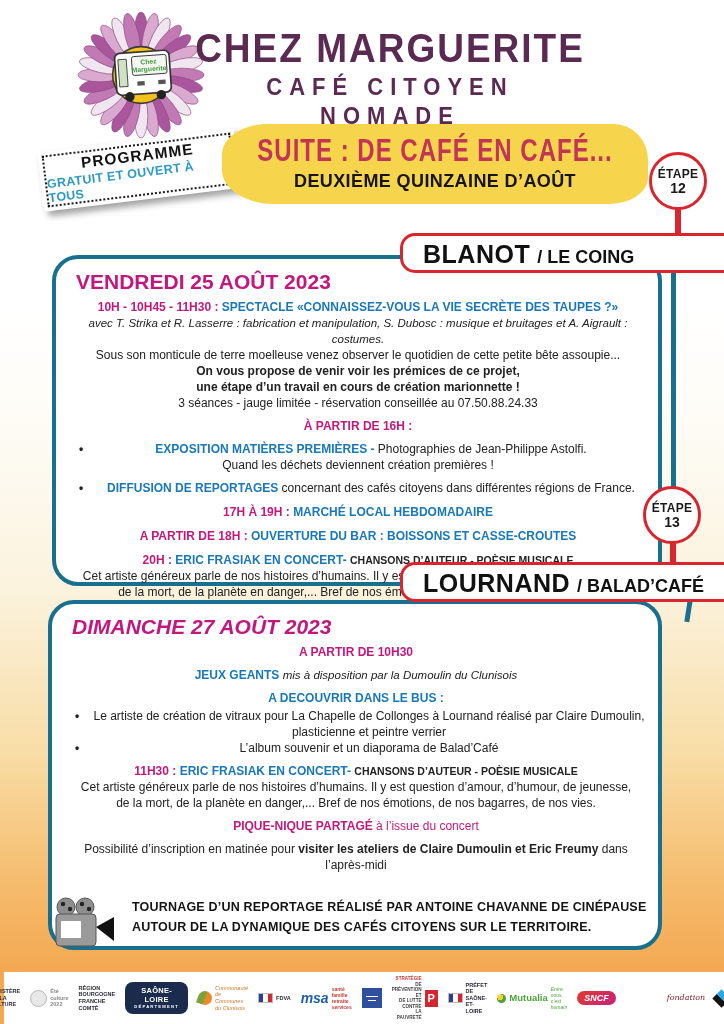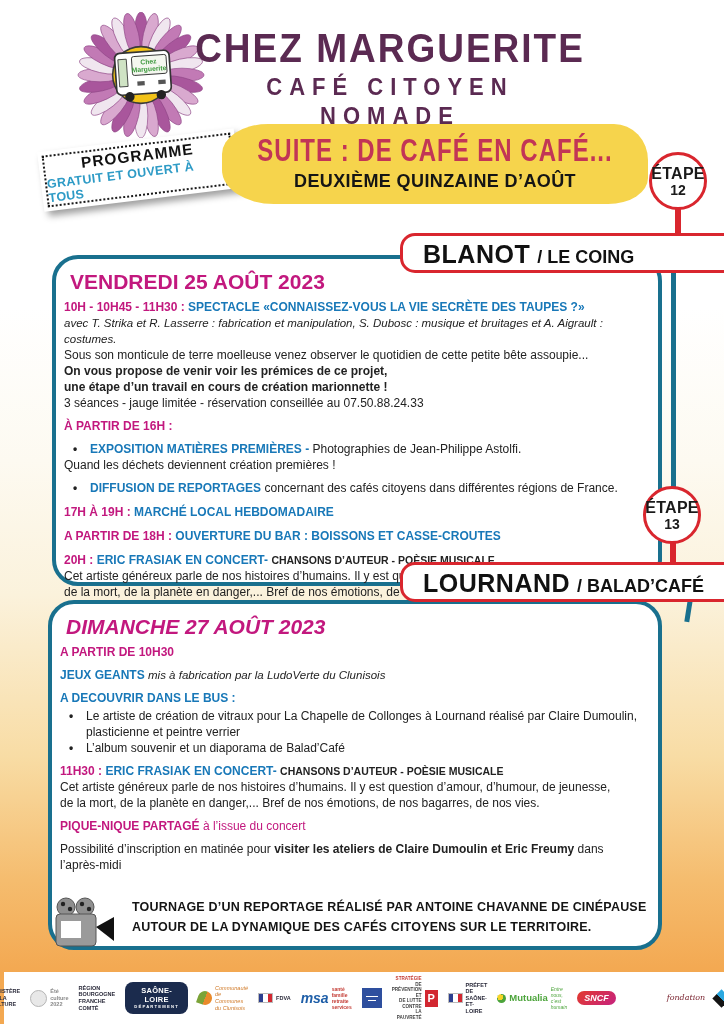--- a/index.html
+++ b/index.html
@@ -26,41 +26,41 @@
   
   #banner{position:absolute;left:222px;top:124px;width:426px;height:80px;background:var(--yellow);
     border-radius:46px 34px 40px 52px / 30px 36px 26px 34px;display:flex;flex-direction:column;
     align-items:center;justify-content:center;}
   .banner-title{color:var(--raspberry);font-size:24px;font-weight:bold;letter-spacing:1px;transform:scaleY(1.3);}
   .banner-sub{color:#151515;font-size:18px;font-weight:bold;letter-spacing:.4px;margin-top:6px;}
   
   .etape{position:absolute;width:58px;height:58px;border-radius:50%;background:#fff;border:3px solid var(--red);
     display:flex;flex-direction:column;align-items:center;justify-content:center;z-index:6;box-sizing:border-box;
     font-weight:bold;color:#1a1a1a;}
-  .etape .el{font-size:16px;letter-spacing:.3px;}
+  .etape .el{font-size:12px;letter-spacing:.3px;}
   .etape .en{font-size:14px;margin-top:-1px;}
   #etape12{left:649px;top:152px;} #etape13{left:643px;top:486px;}
   .vline{position:absolute;z-index:4;}
   #conn-red1{left:675px;top:205px;width:6px;height:32px;background:var(--red);}
   #conn-teal1{left:671px;top:270px;width:5px;height:220px;background:var(--teal);}
   #conn-red2{left:670px;top:540px;width:6px;height:26px;background:var(--red);}
   #conn-teal2{left:686px;top:600px;width:5px;height:22px;background:var(--teal);transform:rotate(9deg);}
   .stopbox{position:absolute;left:400px;width:345px;height:40px;background:#fff;border:3px solid var(--red);
     border-radius:15px;display:flex;align-items:baseline;padding:4px 0 0 20px;box-sizing:border-box;z-index:5;}
   #stop1{top:233px;} #stop2{top:562px;}
   .stop-name{font-size:25px;font-weight:800;color:#111;letter-spacing:.5px;}
   .stop-place{font-size:18px;font-weight:bold;color:#111;margin-left:7px;}
   
   .daybox{position:absolute;background:#fff;border:4px solid var(--teal);border-radius:26px;
-    padding:8px 12px 0 8px;box-sizing:border-box;z-index:3;}
+    padding:8px 12px 0 14px;box-sizing:border-box;z-index:3;}
   #friday{left:52px;top:255px;width:610px;height:331px;}
   #sunday{left:48px;top:600px;width:614px;height:350px;}
   .date{color:var(--magenta);font-weight:bold;font-size:21px;line-height:26px;margin:2px 0 4px 6px;}
   #sunday .date{font-style:italic;}
-  .line{font-size:12px;line-height:16px;color:#222;}
+  .line{font-size:12px;line-height:16px;color:#222;text-align:center;}
   .line.bullet{padding-left:26px;position:relative;}
   .line.bullet::before{content:"\2022";position:absolute;left:9px;top:0;font-weight:bold;color:#222;}
   .seg-m{color:var(--magenta);font-weight:bold;}
   .seg-mr{color:var(--magenta);}
   .seg-b{color:var(--blue);font-weight:bold;}
   .seg-kb{font-weight:bold;}
   .seg-i{font-style:italic;font-size:11.5px;}
   .seg-sc{font-weight:bold;font-size:10.5px;}
   
   #bottom-note{position:absolute;left:52px;top:897px;display:flex;align-items:flex-start;gap:16px;z-index:3;}
@@ -202,21 +202,21 @@
   </div>
   <div class="stopbox" id="stop2">
     <span class="stop-name">LOURNAND</span>
     <span class="stop-place">/ BALAD’CAFÉ</span>
   </div>
 
   <div class="daybox" id="sunday">
     <div class="date">DIMANCHE 27 AOÛT 2023</div>
     <div>
         <div class="line" style="margin-top: 2px;"><span class="seg-m">A PARTIR DE 10H30</span></div>
-        <div class="line" style="margin-top: 7px;"><span class="seg-b">JEUX GEANTS </span><span class="seg-i">mis à fabrication par la LudoVerte du Clunisois</span></div>
+        <div class="line" style="margin-top: 7px;"><span class="seg-b">JEUX GEANTS </span><span class="seg-i">mis à disposition par la Dumoulin du Clunisois</span></div>
         <div class="line" style="margin-top: 7px;"><span class="seg-b">A DECOUVRIR DANS LE BUS :</span></div>
         <div class="line bullet" style="margin-top: 2px;"><span class="seg-k">Le artiste de création de vitraux pour La Chapelle de Collonges à Lournand réalisé par Claire Dumoulin, plasticienne et peintre verrier</span></div>
         <div class="line bullet"><span class="seg-k">L’album souvenir et un diaporama de Balad’Café</span></div>
         <div class="line" style="margin-top: 7px;"><span class="seg-m">11H30 : </span><span class="seg-b">ERIC FRASIAK EN CONCERT- </span><span class="seg-sc">CHANSONS D’AUTEUR - POÈSIE MUSICALE</span></div>
         <div class="line"><span class="seg-k">Cet artiste généreux parle de nos histoires d’humains. Il y est question d’amour, d’humour, de jeunesse,</span></div>
         <div class="line"><span class="seg-k">de la mort, de la planète en danger,... Bref de nos émotions, de nos bagarres, de nos vies.</span></div>
         <div class="line" style="margin-top: 7px;"><span class="seg-m">PIQUE-NIQUE PARTAGÉ </span><span class="seg-mr">à l’issue du concert</span></div>
         <div class="line" style="margin-top: 7px;"><span class="seg-k">Possibilité d’inscription en matinée pour </span><span class="seg-kb">visiter les ateliers de Claire Dumoulin et Eric Freumy</span><span class="seg-k"> dans l’après-midi</span></div>
       </div>
   </div>

